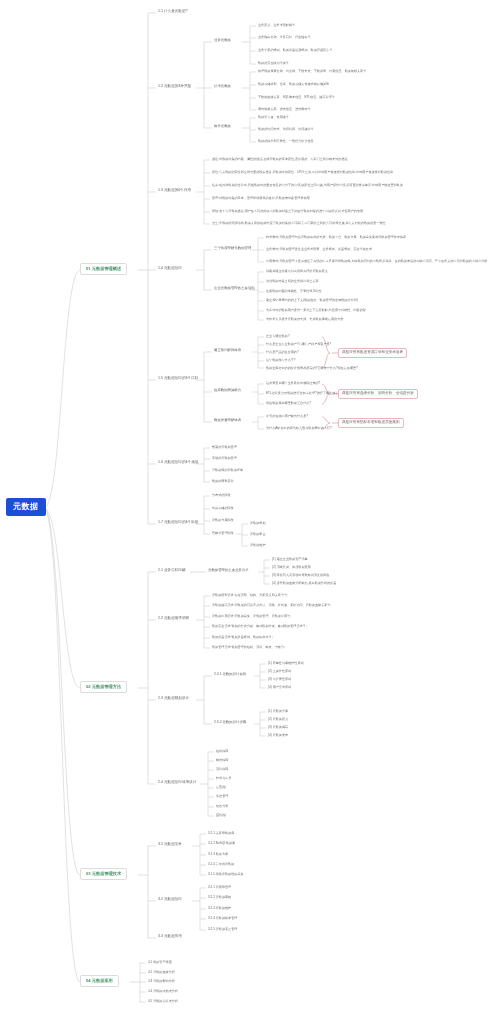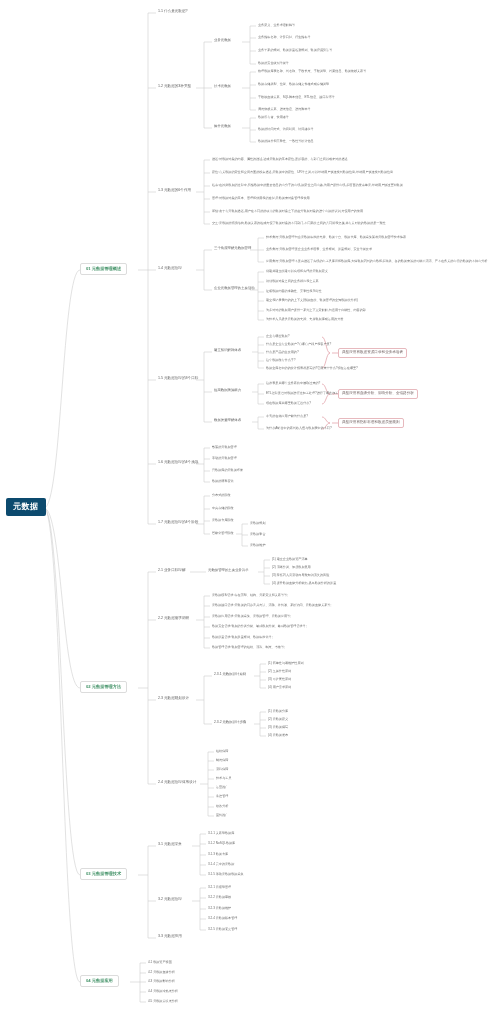--- a/index.html
+++ b/index.html
@@ -5,21 +5,21 @@
   html,body{margin:0;padding:0;background:#ffffff;}
   body{width:500px;height:1013px;position:relative;
        font-family:"Liberation Sans","DejaVu Sans",sans-serif;
        color:#4a4a4a;overflow:hidden;}
   #map{position:absolute;inset:0;}
   svg.wires{position:absolute;left:0;top:0;width:500px;height:1013px;pointer-events:none;}
 
   .node{position:absolute;white-space:nowrap;line-height:1.05;}
 
   .root{
-    background:#0c4a6e;color:#ffffff;font-size:8px;font-weight:bold;
+    background:#1d4ed8;color:#ffffff;font-size:8px;font-weight:bold;
     padding:5px 7px;border-radius:2px;letter-spacing:.5px;
   }
   .lvl1{
     font-size:4.2px;font-weight:bold;color:#3d8f63;
     border:1px solid #dcdcdc;border-radius:2px;background:#fff;
     padding:3px 5px;
   }
   .lvl2{font-size:3.6px;color:#5a5a5a;padding:1px 2px;}
   .lvl3{font-size:3.4px;color:#5f5f5f;padding:1px 2px;}
   .leaf{font-size:3.1px;color:#6a6a6a;padding:1px 2px;}

